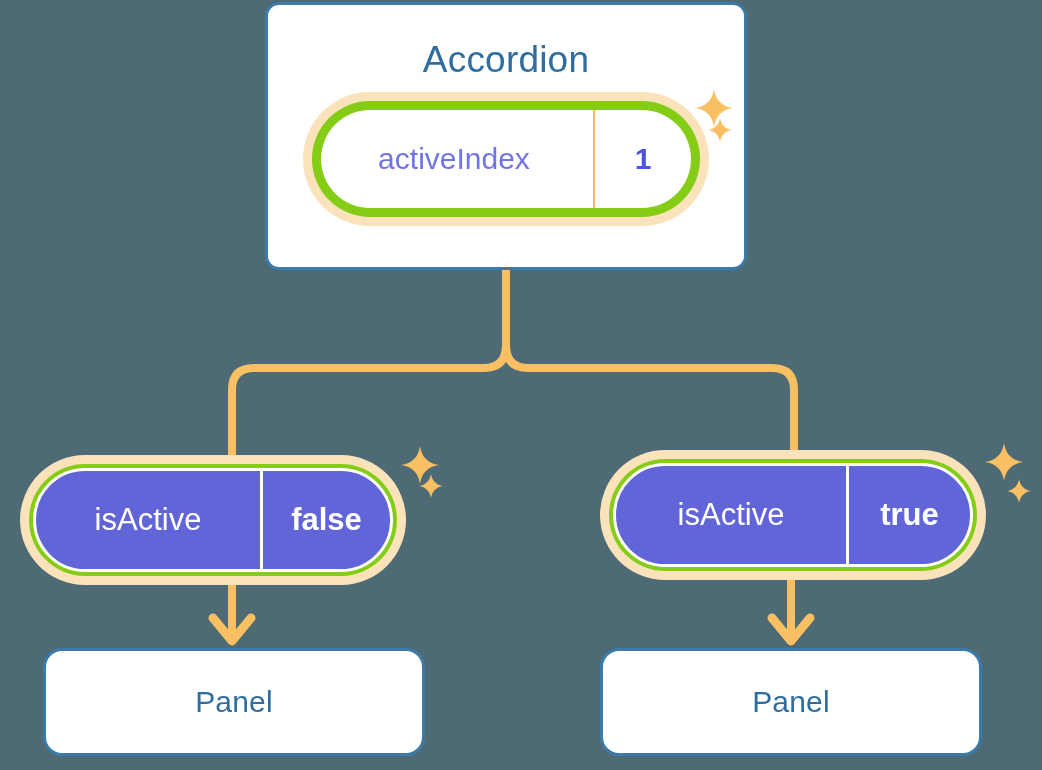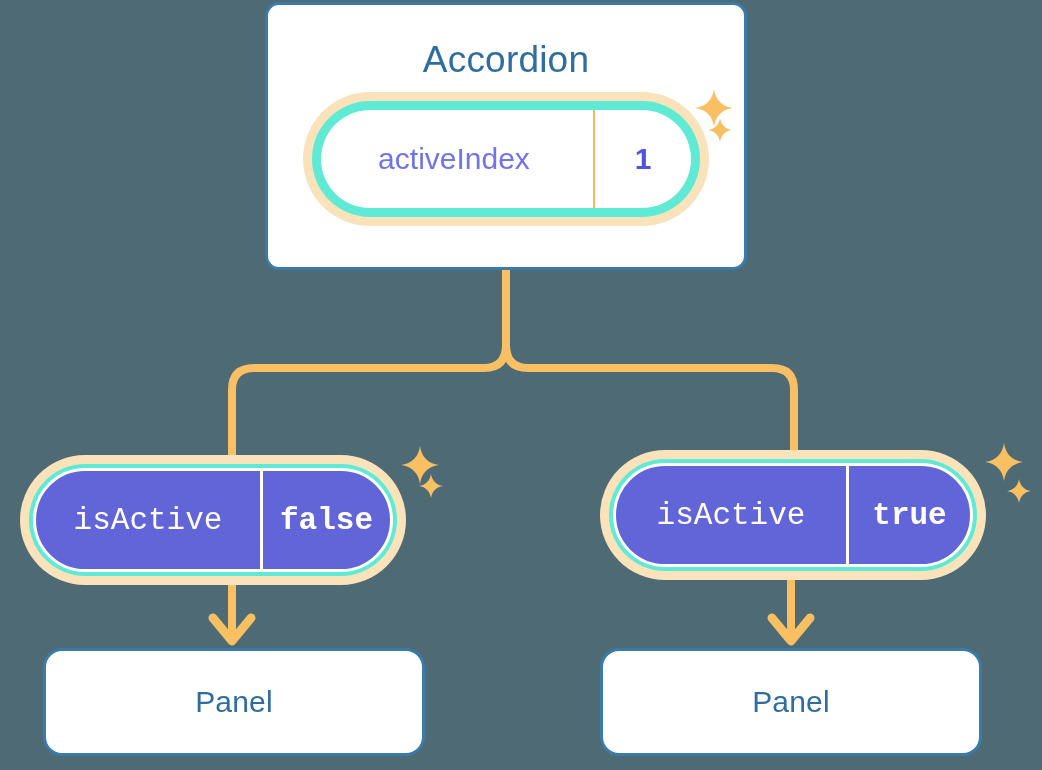--- a/index.html
+++ b/index.html
@@ -44,21 +44,21 @@
   
   .pill-glow{
     position:absolute;
     border-radius:999px;
     background:#fae3bb;
     display:flex;align-items:center;justify-content:center;
     box-sizing:border-box;
   }
   .pill-ring{
     border-radius:999px;
-    background:#5eead4;
+    background:#84cc16;
     display:flex;align-items:flex-start;justify-content:center;
     box-sizing:border-box;
   }
   .pill-body{
     border-radius:999px;
     display:flex;align-items:stretch;
     box-sizing:border-box;
     overflow:hidden;
   }
   .pill-cell{
@@ -72,21 +72,21 @@
   #pill-top .pill-ring{width:100%;height:100%;padding:9px;}
   #pill-top .pill-body{width:100%;height:100%;background:#ffffff;}
   #pill-top .cell-key{
     flex:0 0 274px;color:#6f74e8;font-size:30px;padding-right:6px;
     border-right:2px solid #f3ba5e;
   }
   #pill-top .cell-val{flex:1;color:#4f54dd;font-size:30px;font-weight:bold;}
 
   
   .pill-state{height:130px;padding:9px;}
-  .pill-state .pill-ring{width:100%;height:100%;padding:4px;font-family:Liberation Mono, monospace;}
+  .pill-state .pill-ring{width:100%;height:100%;padding:4px;}
   .pill-state .pill-body{
     width:100%;height:100%;background:#6165d8;border:3px solid #ffffff;
   }
   .pill-state .cell-key{color:#ffffff;font-size:31px;}
   .pill-state .cell-val{color:#ffffff;font-size:31px;font-weight:bold;
     border-left:3px solid #ffffff;}
 
   #pill-left{left:20px;top:455px;width:386px;}
   #pill-left .cell-key{flex:0 0 224px;}
   #pill-left .cell-val{flex:1;}

